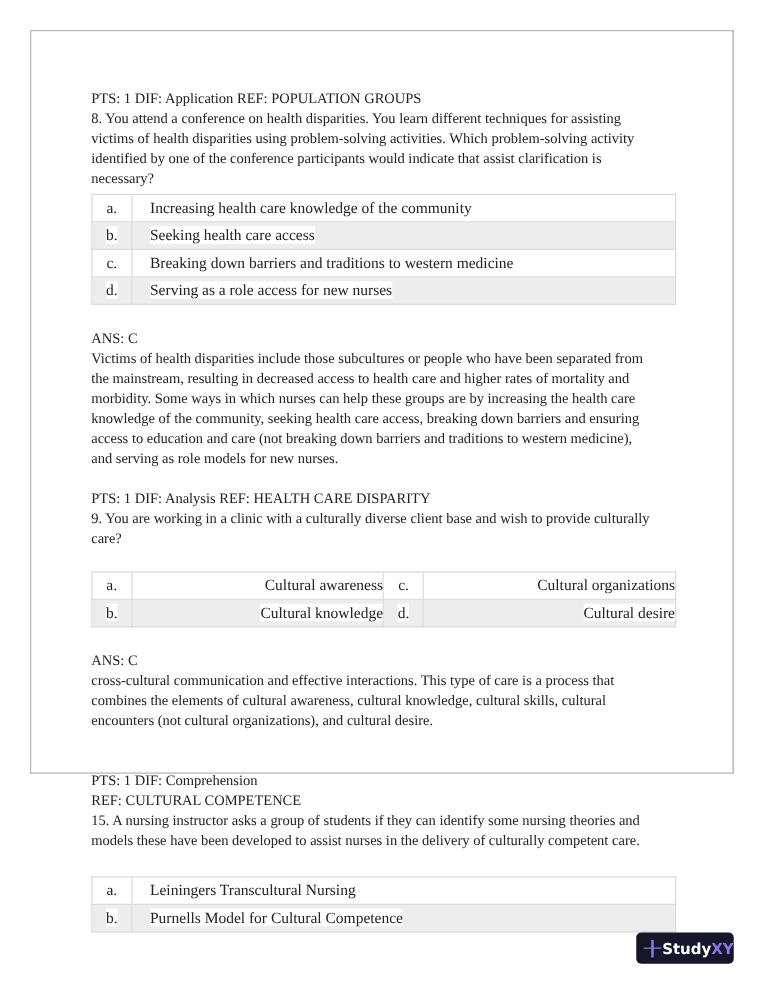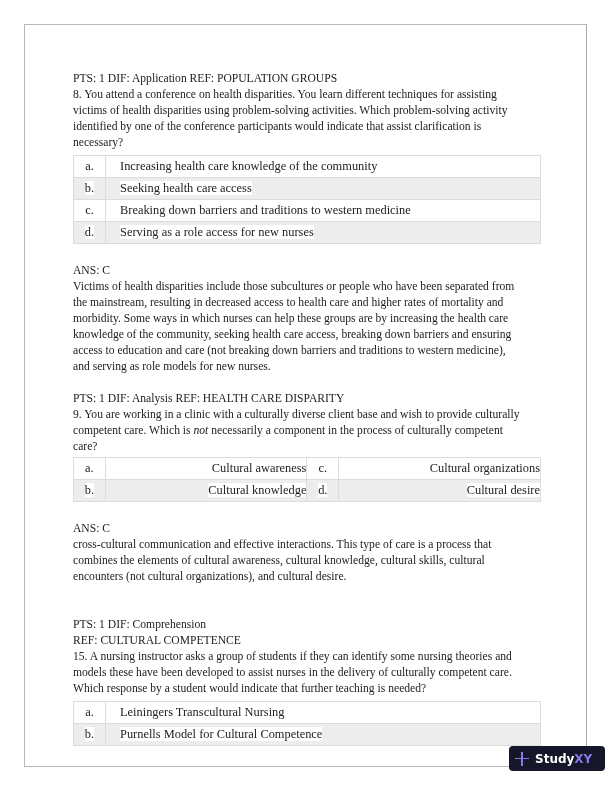--- a/index.html
+++ b/index.html
@@ -1,36 +1,36 @@
 <!DOCTYPE html>
 <html><head>
   <meta charset="utf-8">
   <style>
     html, body { margin: 0; padding: 0; }
     body {
       width: 612px; height: 792px; background: #ffffff; position: relative; overflow: hidden;
       font-family: "Liberation Serif", "DejaVu Serif", serif; color: #222222;
     }
     .page {
-      position: absolute; left: 24px; top: 24px; width: 563px; height: 743px;
+      position: absolute; left: 24px; top: 24px; width: 563px; height: 595px;
       border: 1px solid #b8b8b8; border-right-color: #a8a8a8; box-sizing: border-box; background: #fff;
     }
     .content { position: absolute; left: 48px; top: 0; width: 492px; }
     .line { font-size: 11.6px; line-height: 16px; white-space: nowrap; }
     .block { position: absolute; left: 0; width: 492px; }
     table.opts { border-collapse: collapse; width: 468px; position: absolute; left: 0; font-size: 12.4px; }
     table.opts td { border: 1px solid #dcdcdc; height: 21px; padding: 0; vertical-align: middle; }
     table.opts tr.alt td { background: #ededed; }
     table.opts td.letter { width: 31px; text-align: center; }
     table.opts td.text { padding-left: 14px; }
     table.opts tr.alt td.text span, table.opts tr.alt td.letter span { background: #ffffff; }
     table.grid td.letter { width: 31px; }
     table.grid td.text { width: 188px; text-align: right; }
     .badge {
-      position: absolute; left: 509px; top: 746px; width: 96px; height: 25px;
+      position: absolute; left: 509px; top: 746px; width: 78px; height: 25px;
       background: #15162a; border-radius: 4px; display: flex; align-items: center;
       font-family: "DejaVu Sans", sans-serif; font-weight: bold; font-size: 12px; color: #ffffff;
     }
     .badge .plus { width: 14px; height: 14px; position: relative; margin-left: 6px; margin-right: 6px; }
     .badge .plus::before, .badge .plus::after { content: ""; position: absolute; background: #8a78e8; }
     .badge .plus::before { left: 6px; top: 0; width: 1.5px; height: 14px; }
     .badge .plus::after { left: 0; top: 6px; width: 14px; height: 1.5px; }
     .badge .xy { color: #8a78e8; }
   </style>
 </head>
@@ -73,21 +73,20 @@
       <div class="line">the mainstream, resulting in decreased access to health care and higher rates of mortality and</div>
       <div class="line">morbidity. Some ways in which nurses can help these groups are by increasing the health care</div>
       <div class="line">knowledge of the community, seeking health care access, breaking down barriers and ensuring</div>
       <div class="line">access to education and care (not breaking down barriers and traditions to western medicine),</div>
       <div class="line">and serving as role models for new nurses.</div>
     </div>
 
     <div class="block" style="top:366px;">
       <div class="line">PTS: 1 DIF: Analysis REF: HEALTH CARE DISPARITY</div>
       <div class="line">9. You are working in a clinic with a culturally diverse client base and wish to provide culturally</div>
-      <div class="line"><span>competent care. Which is </span><em>not</em><span> necessarily a component in the process of culturally competent</span></div>
       <div class="line">care?</div>
     </div>
     <table class="opts grid" style="top:432px;">
       <tbody>
           <tr>
         <td class="letter"><span>a.</span></td>
         <td class="text"><span>Cultural awareness</span></td>
         <td class="letter"><span>c.</span></td>
         <td class="text"><span>Cultural organizations</span></td>
       </tr>
@@ -105,21 +104,20 @@
       <div class="line">cross-cultural communication and effective interactions. This type of care is a process that</div>
       <div class="line">combines the elements of cultural awareness, cultural knowledge, cultural skills, cultural</div>
       <div class="line">encounters (not cultural organizations), and cultural desire.</div>
     </div>
 
     <div class="block" style="top:592px;">
       <div class="line">PTS: 1 DIF: Comprehension</div>
       <div class="line">REF: CULTURAL COMPETENCE</div>
       <div class="line">15. A nursing instructor asks a group of students if they can identify some nursing theories and</div>
       <div class="line">models these have been developed to assist nurses in the delivery of culturally competent care.</div>
-      <div class="line">Which response by a student would indicate that further teaching is needed?</div>
     </div>
     <table class="opts" style="top:676px;">
       <tbody>
           <tr>
         <td class="letter"><span>a.</span></td>
         <td class="text"><span>Leiningers Transcultural Nursing</span></td>
       </tr>
       <tr class="alt">
         <td class="letter"><span>b.</span></td>
         <td class="text"><span>Purnells Model for Cultural Competence</span></td>

